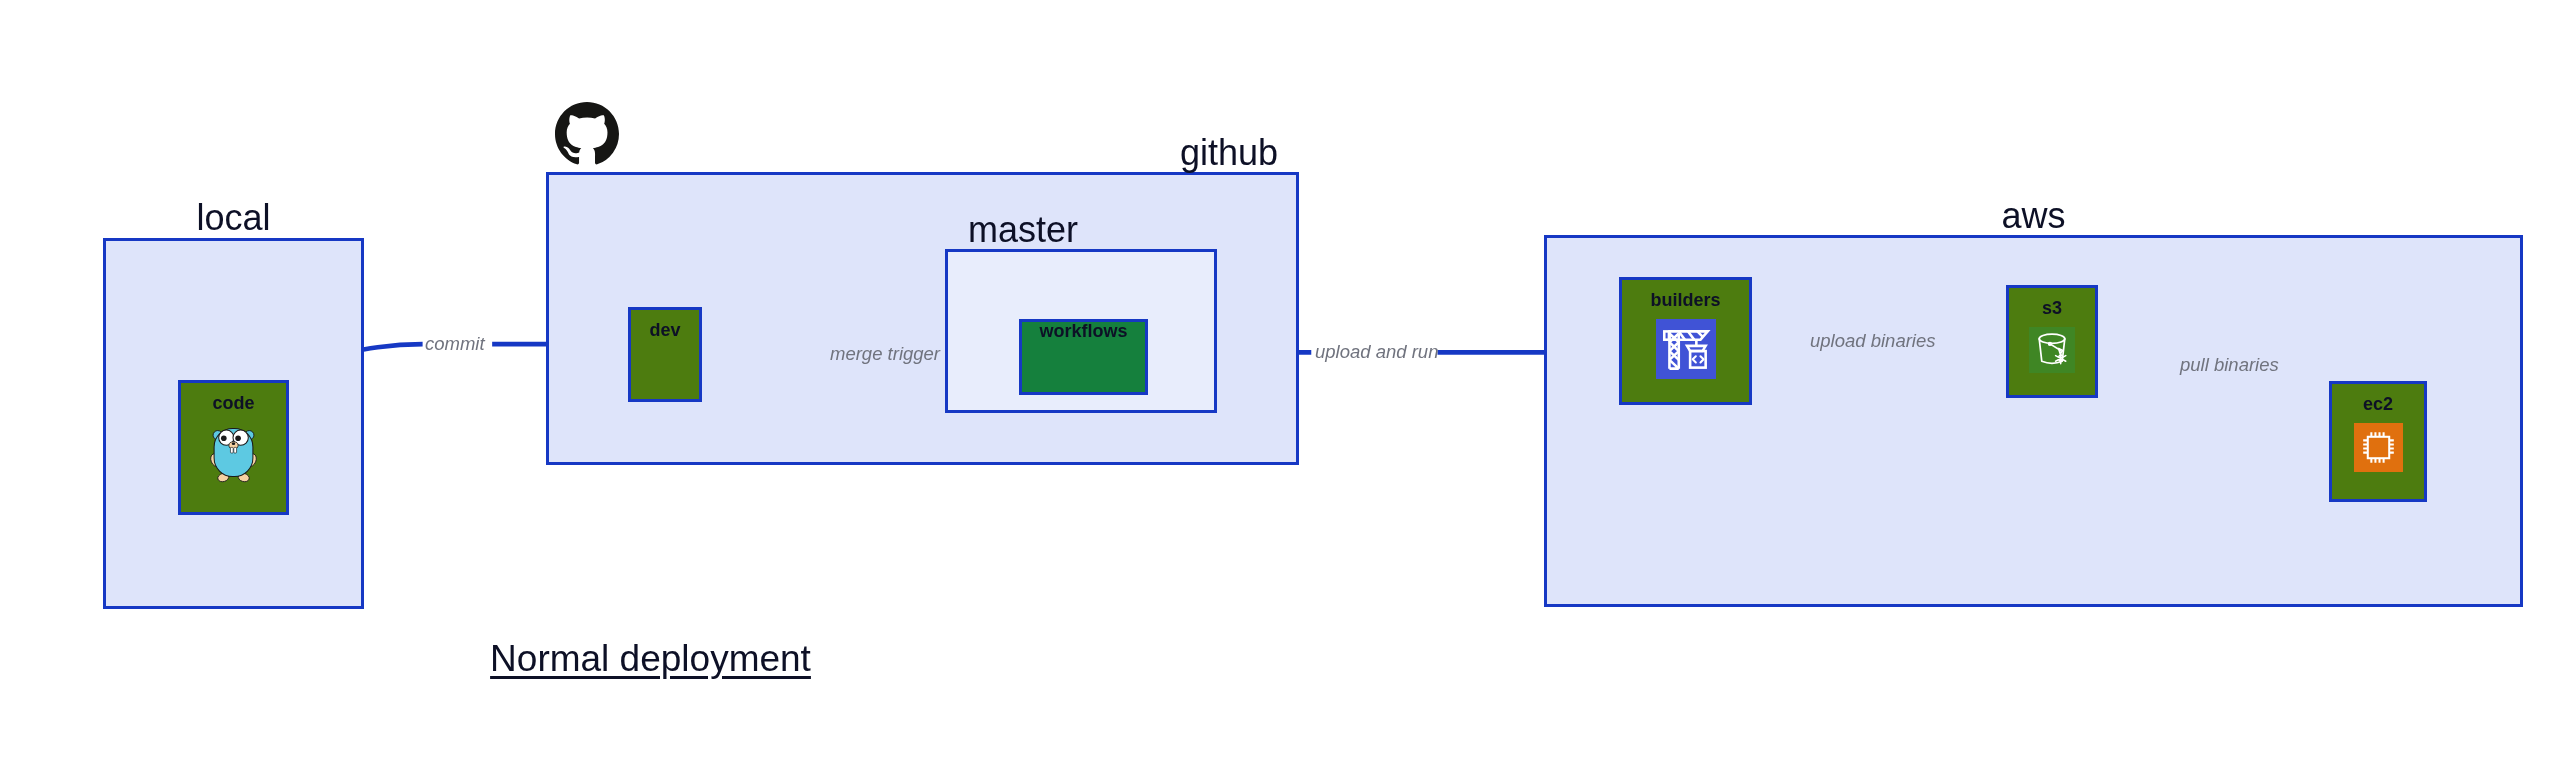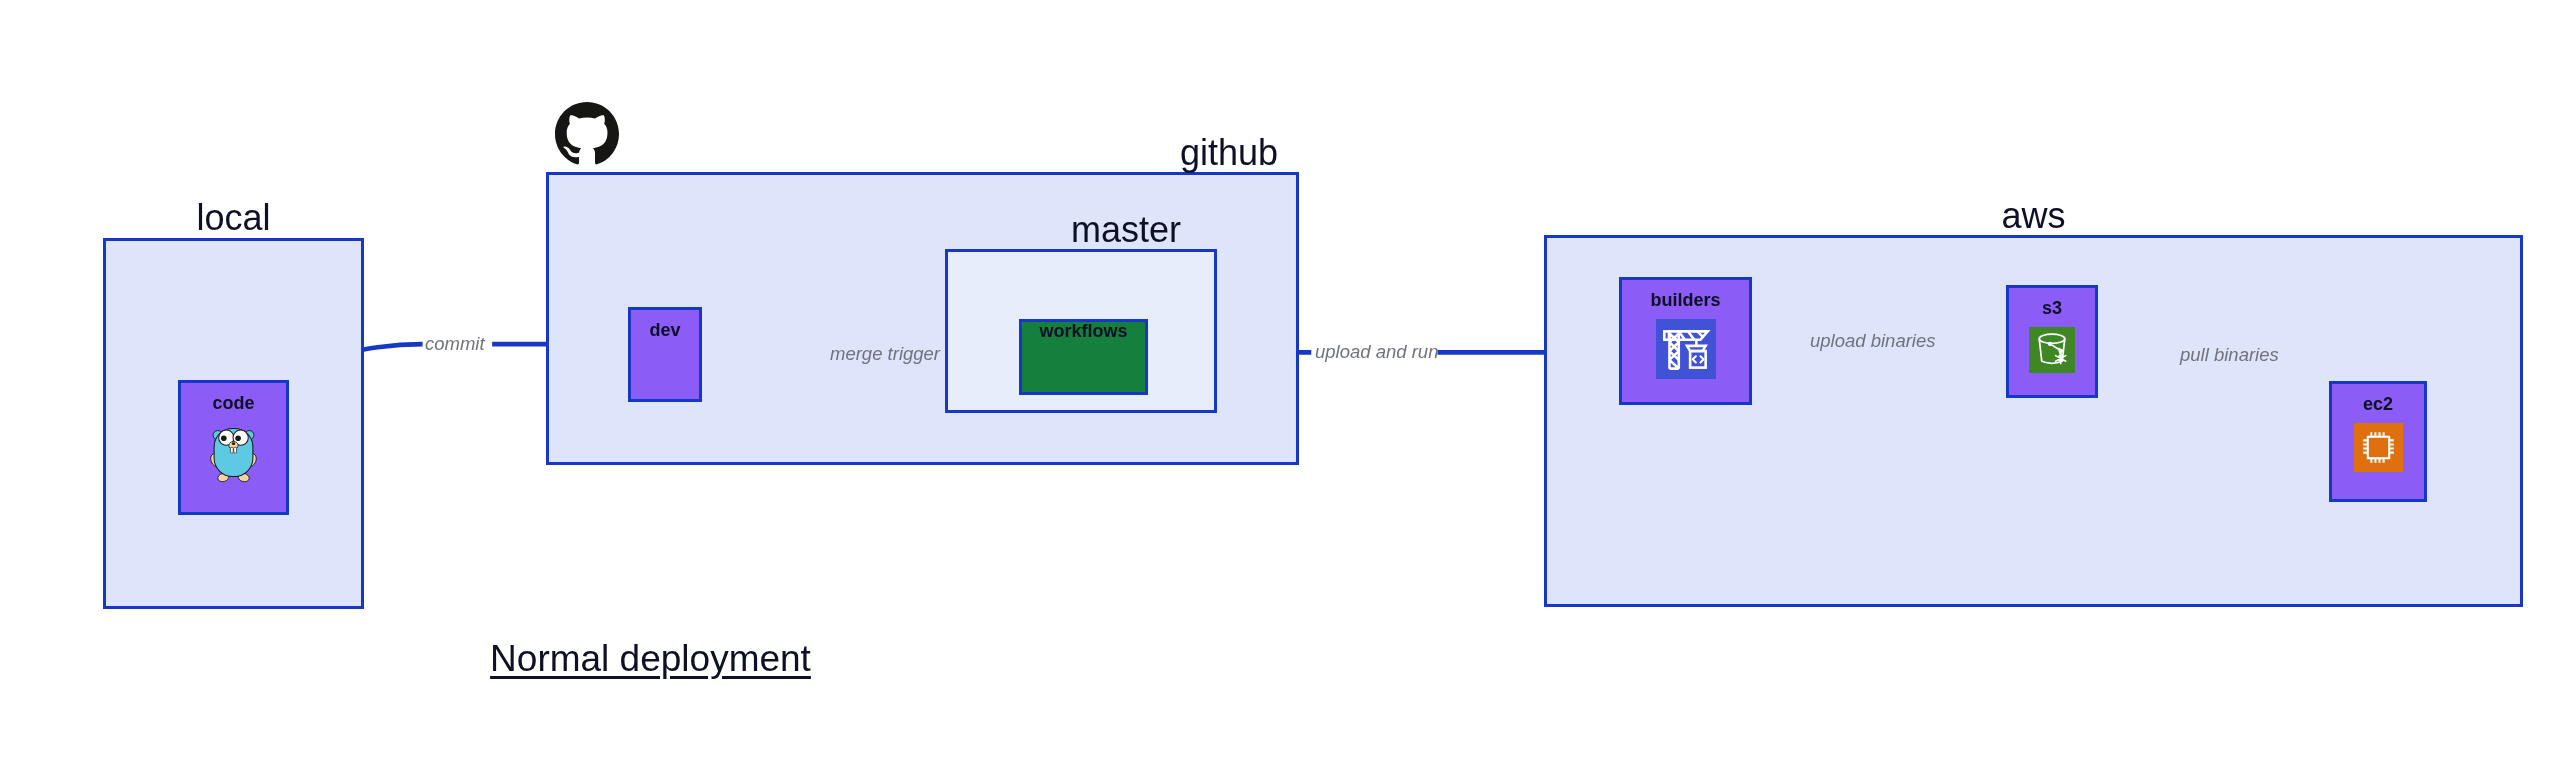--- a/index.html
+++ b/index.html
@@ -30,21 +30,21 @@
     color:#0d1026;
     font-size:36px;
     font-weight:400;
     line-height:1;
     white-space:nowrap;
   }
 
   
   .node {
     position:absolute;
-    background:#8b5cf6;
+    background:#4d7c0f;
     border:3.1px solid #1638c4;
     display:flex;
     flex-direction:column;
     align-items:center;
   }
   .node-title {
     color:#0d1026;
     font-size:18px;
     font-weight:700;
     line-height:1;
@@ -167,21 +167,21 @@
   </div>
 
   <div class="group" style="left:546px; top:172px; width:753px; height:293px;"></div>
   <div class="group-label" style="left:546px; top:135px; width:732px; text-align:right;">github</div>
 
   <div class="node" style="left:628px; top:307px; width:74px; height:95px;">
     <div class="node-title">dev</div>
   </div>
 
   <div class="group nested" style="left:945px; top:249px; width:272px; height:164px;"></div>
-  <div class="group-label" style="left:990px; top:212px; width:272px; text-align:center;">master</div>
+  <div class="group-label" style="left:968px; top:212px; width:272px; text-align:left;">master</div>
 
   <div class="node" style="left:1019px; top:319px; width:129px; height:76px; background:#15803d;">
     <div class="node-title" style="margin-top:0;">workflows</div>
   </div>
 
   <div class="group" style="left:1544px; top:235px; width:979px; height:372px;"></div>
   <div class="group-label" style="left:1544px; top:198px; width:979px; text-align:center;">aws</div>
 
   <div class="node" style="left:1619px; top:277px; width:133px; height:128px;">
     <div class="node-title">builders</div>
@@ -257,18 +257,18 @@
           <path d="M69,34 L78,34 M69,42 L78,42 M69,50 L78,50 M69,58 L78,58"></path>
         </g>
       </svg>
     </div>
   </div>
 
   <div class="edge-label" style="left:425px;  top:335px;">commit</div>
   <div class="edge-label" style="left:822px; top:345px;margin-left:8px;">merge trigger</div>
   <div class="edge-label" style="left:1315px; top:343px;">upload and run</div>
   <div class="edge-label" style="left:1810px; top:332px;">upload binaries</div>
-  <div class="edge-label" style="left:2180px; top:346px;">pull binaries</div>
+  <div class="edge-label" style="left:2180px; top:356px;">pull binaries</div>
 
   <div class="diagram-title" style="left:0px; top:640px; width:2604px; text-align:center; padding-right:1303px;">Normal deployment</div>
 
 </div>
 
 
 </body></html>

